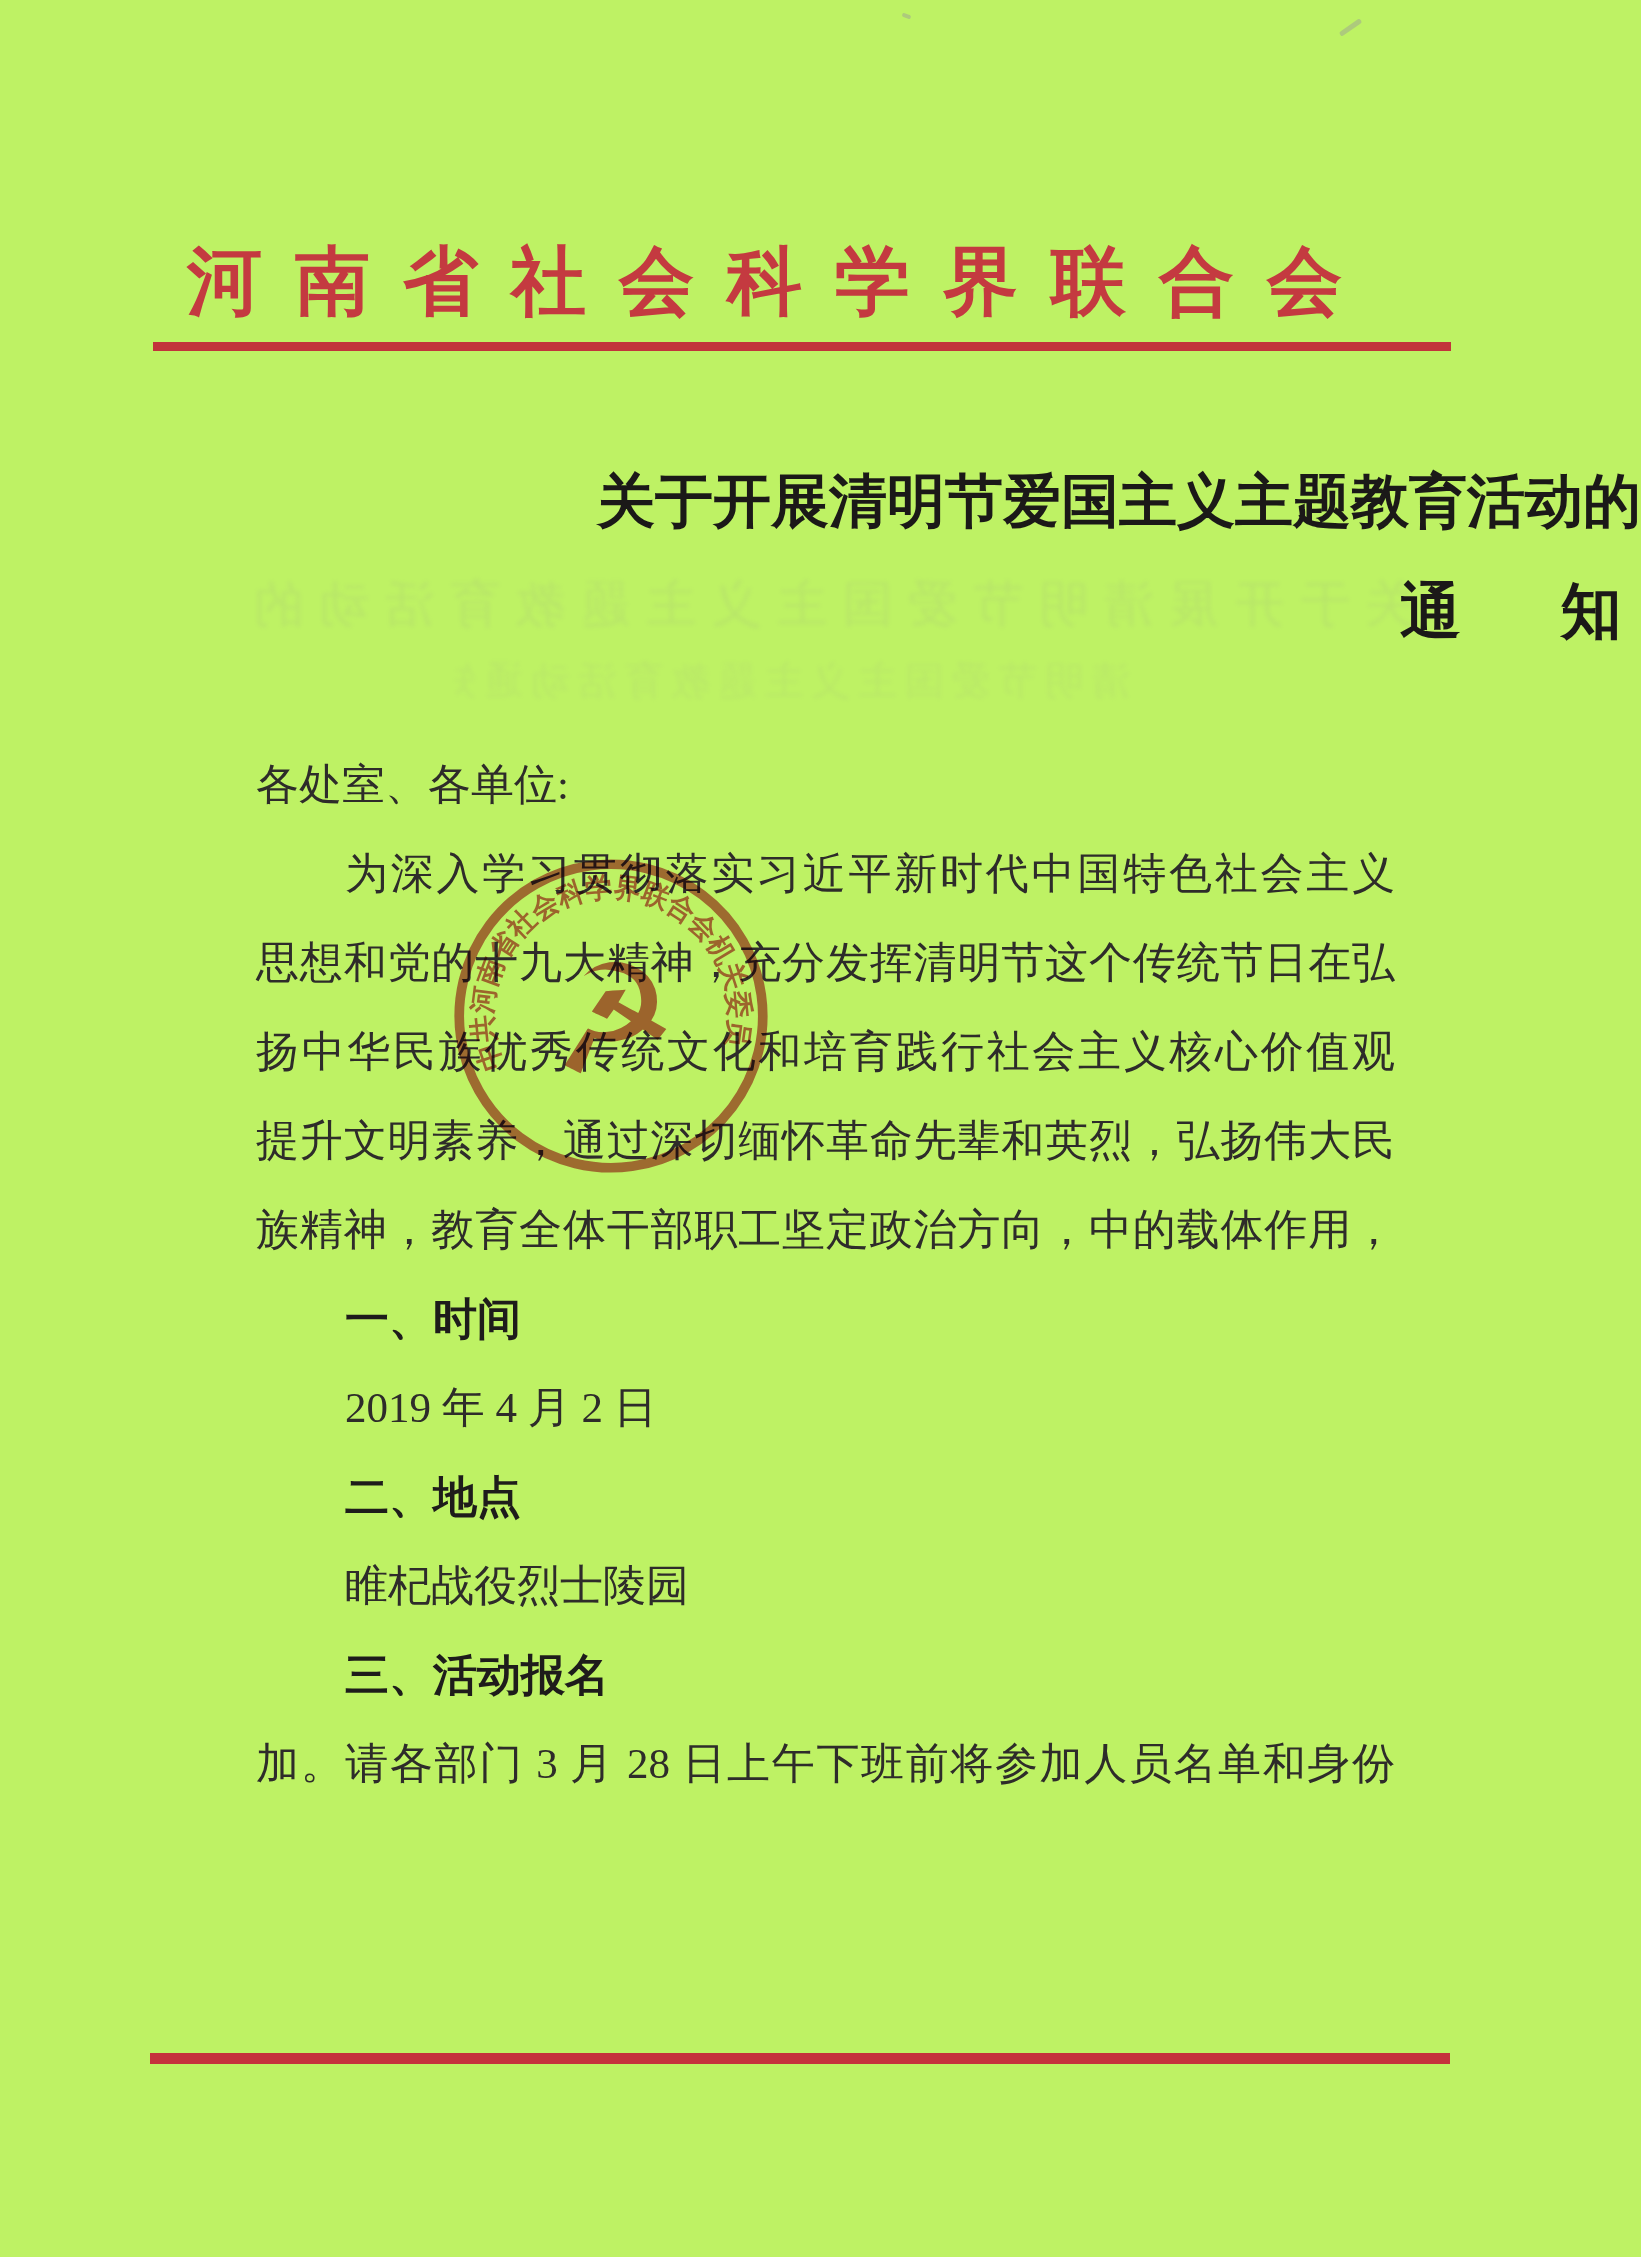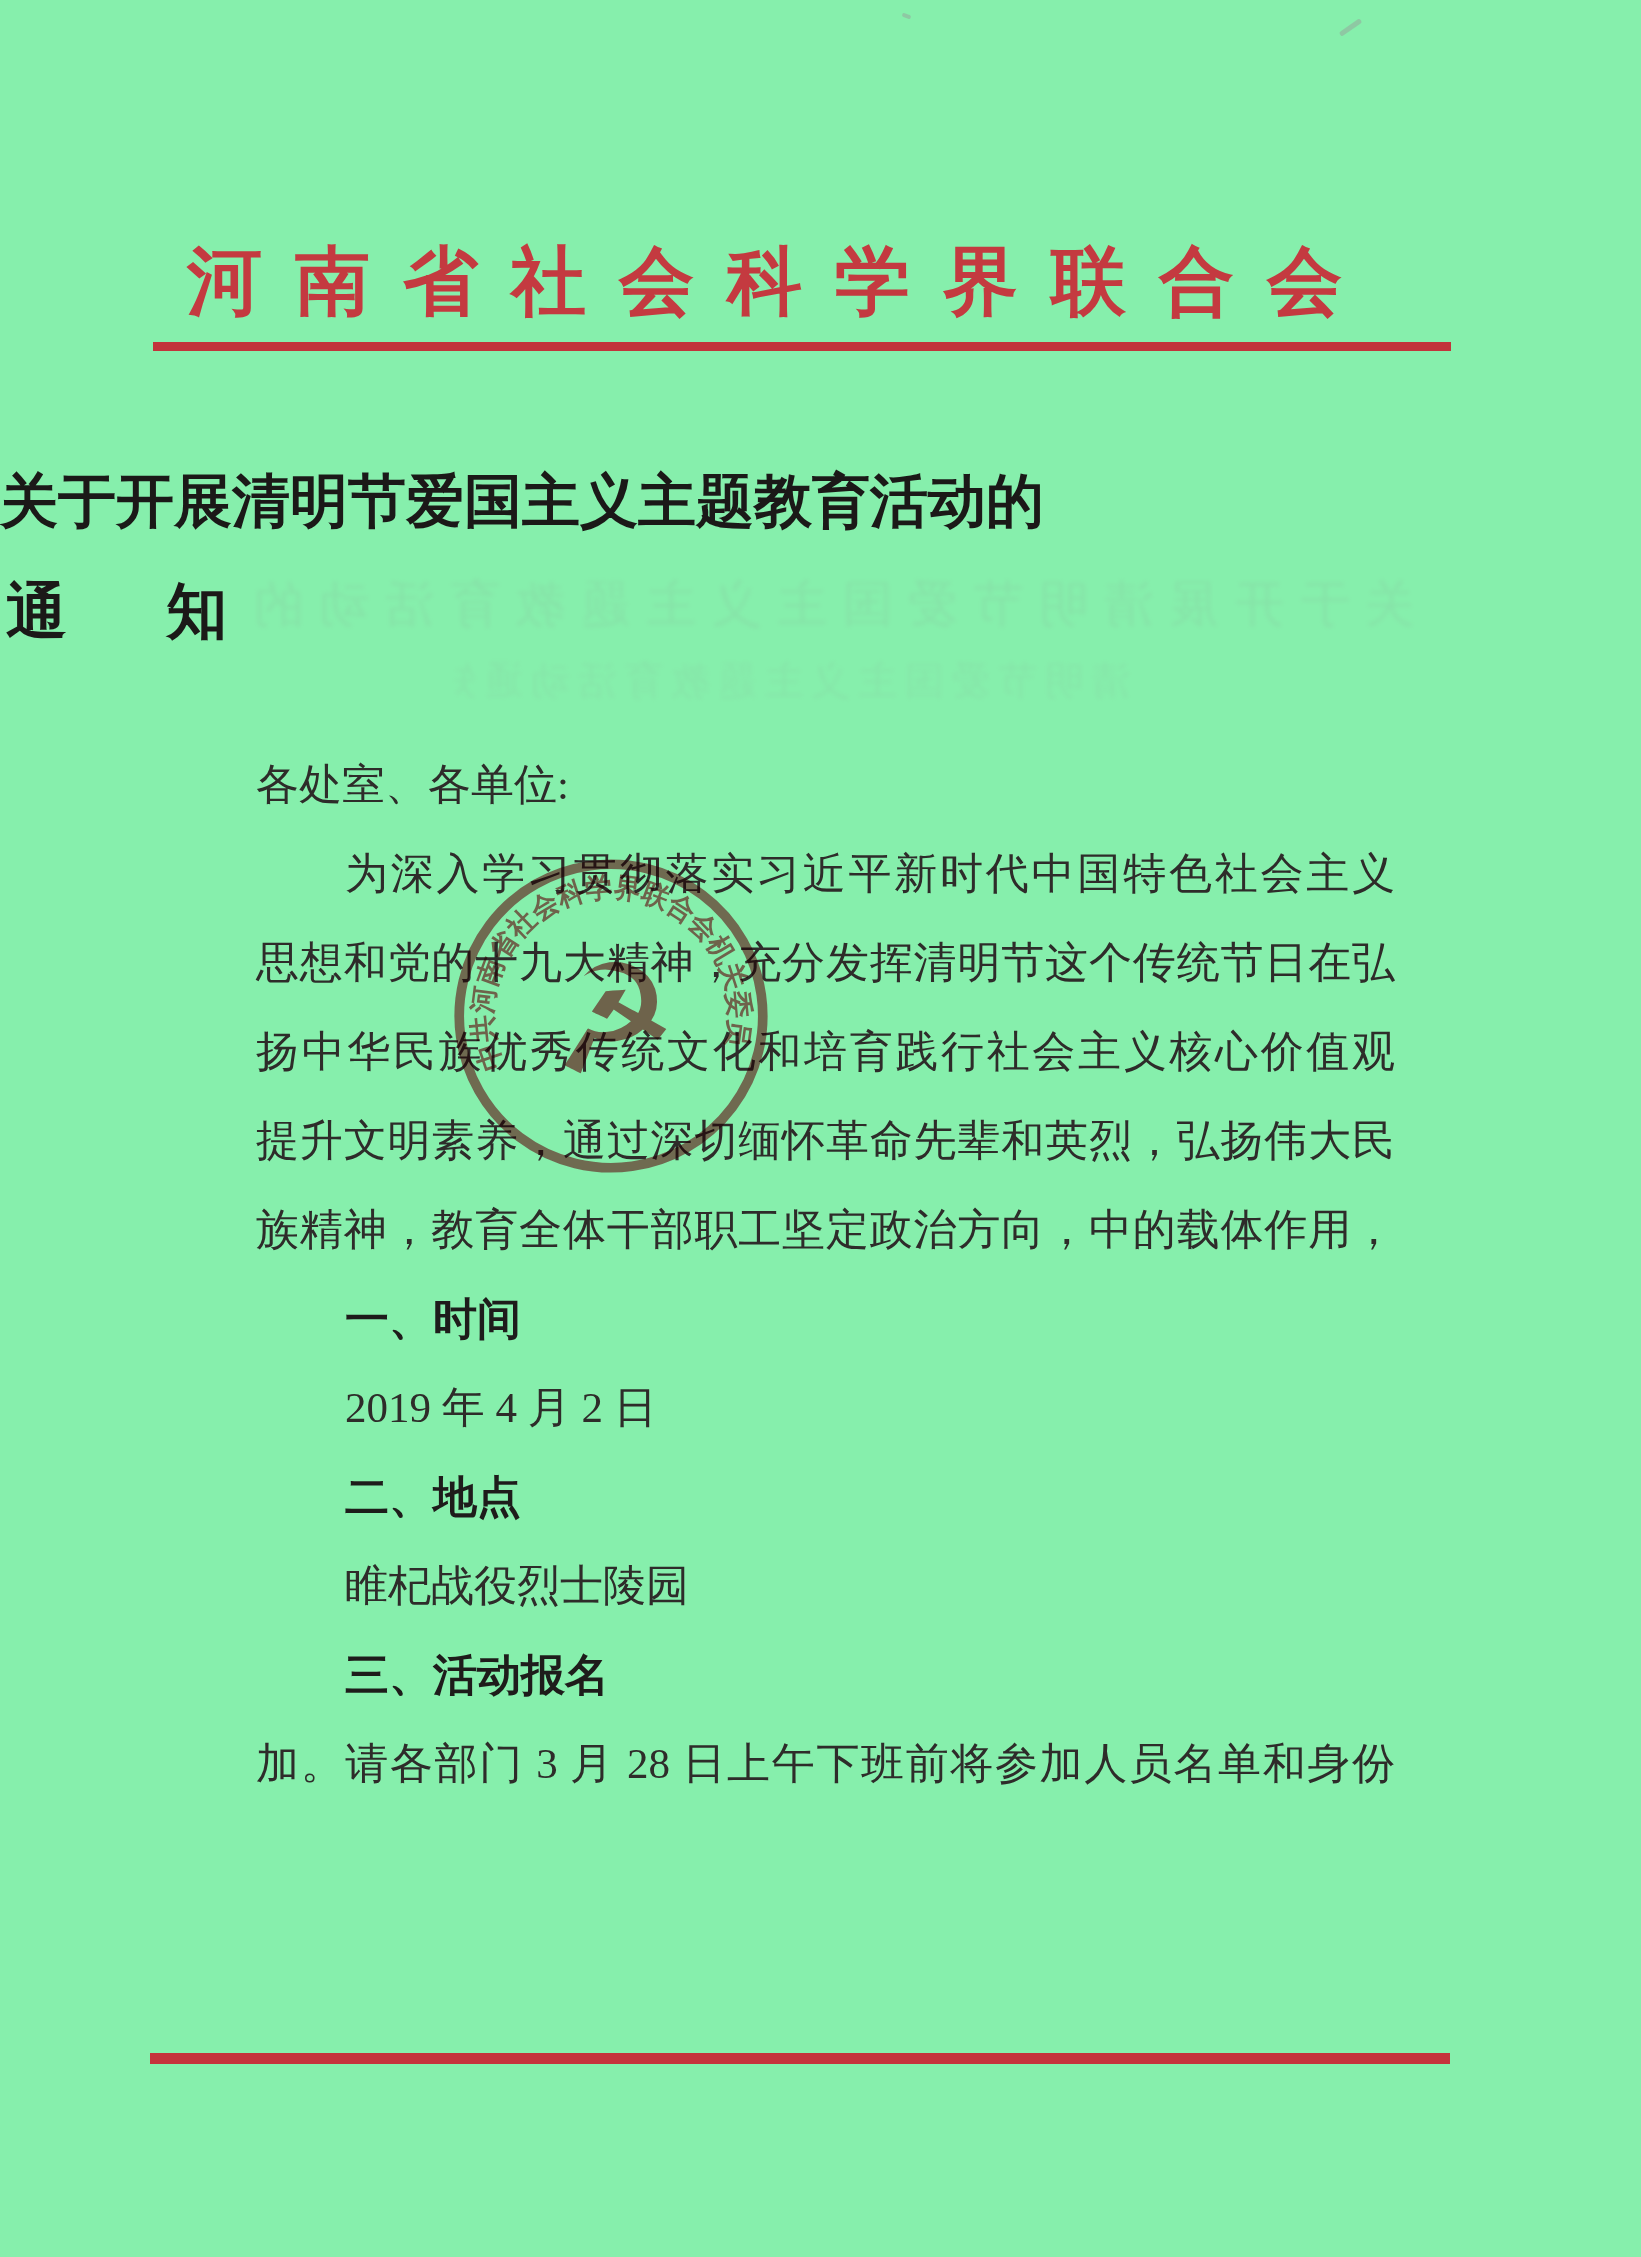--- a/index.html
+++ b/index.html
@@ -1,35 +1,35 @@
 <!DOCTYPE html>
 <html><head>
 <meta charset="utf-8">
 <style>
   html,body{margin:0;padding:0;background:#e8e8e8;}
   .page{
     position:relative;width:1641px;height:2257px;margin:0 auto;
-    background:#86efac;overflow:hidden;
+    background:#bef264;overflow:hidden;
     font-family:"Liberation Serif","DejaVu Serif",serif;
     color:#2e2c2a;
   }
   
   .letterhead{
     position:absolute;top:239px;left:0;width:100%;
     text-align:center;font-weight:bold;font-size:75px;line-height:85px;
     letter-spacing:33px;padding-right:33px;box-sizing:border-box;
     transform:translateX(-23px);
     color:#c43a40;
   }
   .rule{position:absolute;background:#c2343b;}
   .rule-top{left:153px;top:342px;width:1298px;height:8.7px;}
   .rule-bottom{left:150px;top:2053px;width:1300px;height:10.6px;background:#c5333c;}
   
   .doc-title{
-    position:absolute;left:0;width:100%;text-align:left;
+    position:absolute;left:0;width:100%;text-align:right;
     font-weight:bold;color:#1b1918;
   }
   .title-1{top:466px;font-size:58px;line-height:71px;}
   .title-2{top:574px;font-size:61px;line-height:75px;letter-spacing:19.3px;padding-left:6px;box-sizing:border-box;}
   
   .textcol{
     position:absolute;left:256px;top:740px;width:1139px;
     font-size:43px;color:#2e2c2a;
   }
   .row{height:89px;line-height:89px;white-space:nowrap;}

